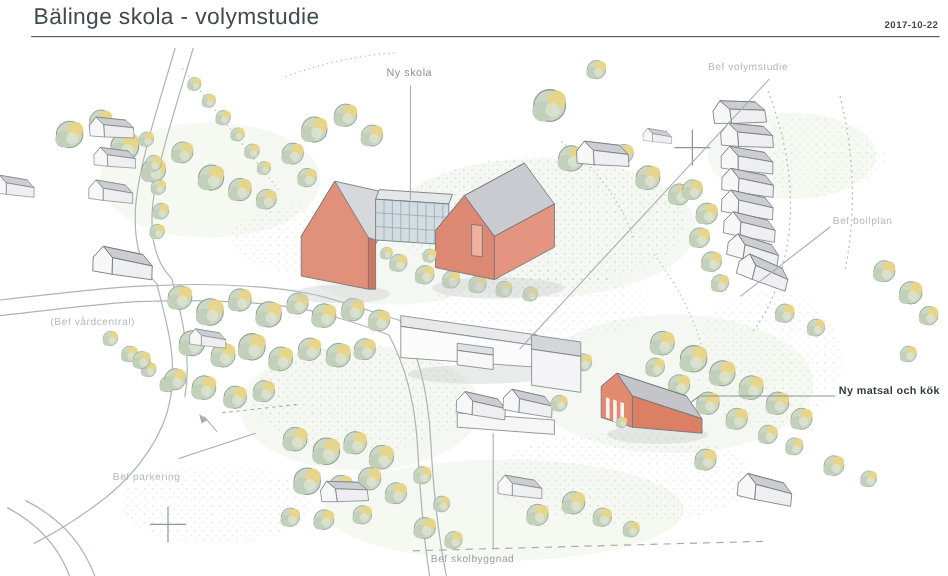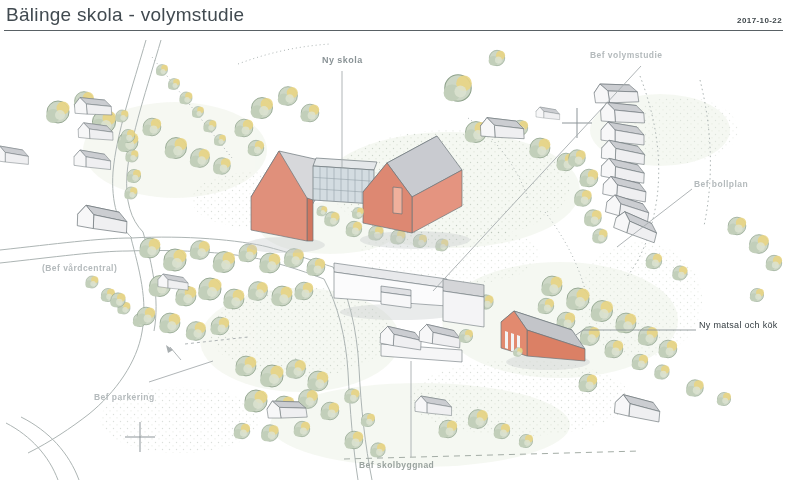--- a/index.html
+++ b/index.html
@@ -1,25 +1,25 @@
 <!DOCTYPE html>
 <html><head>
 <meta charset="utf-8">
 <style>
   html,body{margin:0;padding:0;background:#ffffff;}
   body{width:790px;height:480px;font-family:"Liberation Sans",sans-serif;}
   .stage{position:relative;width:790px;height:480px;overflow:hidden;background:#ffffff;}
-  .header{position:absolute;left:4px;right:7px;top:0;height:30px;border-bottom:1.5px solid #596165;text-decoration:underline;}
+  .header{position:absolute;left:26px;right:7px;top:0;height:30px;border-bottom:1.5px solid #596165;text-decoration:underline;}
   .title{position:absolute;left:2px;top:4px;margin:0;font-size:19px;font-weight:400;
          color:#414a50;letter-spacing:.3px;}
   .date{position:absolute;right:1px;top:16px;font-size:8px;font-weight:700;color:#3f474b;letter-spacing:.4px;}
   .drawing{position:absolute;left:0;top:0;}
-  .lbl{position:absolute;font-size:8.5px;letter-spacing:.45px;color:#b4babc;white-space:nowrap;font-weight:bold;}
+  .lbl{position:absolute;font-size:8.5px;letter-spacing:.45px;color:#b4babc;white-space:nowrap;}
   .lbl-mid{color:#8a9396;font-size:9px;}
-  .lbl-dark{color:#333c40;font-weight:400;font-size:9px;letter-spacing:.3px;}
+  .lbl-dark{color:#333c40;font-weight:700;font-size:9px;letter-spacing:.3px;}
   .lbl-green{color:#9aa39f;}
 </style>
 </head>
 <body>
 
 <div class="stage">
 
   <svg class="drawing" width="790" height="480" viewBox="0 0 790 480">
     <defs>
       <pattern id="stip" width="7" height="7" patternUnits="userSpaceOnUse">

